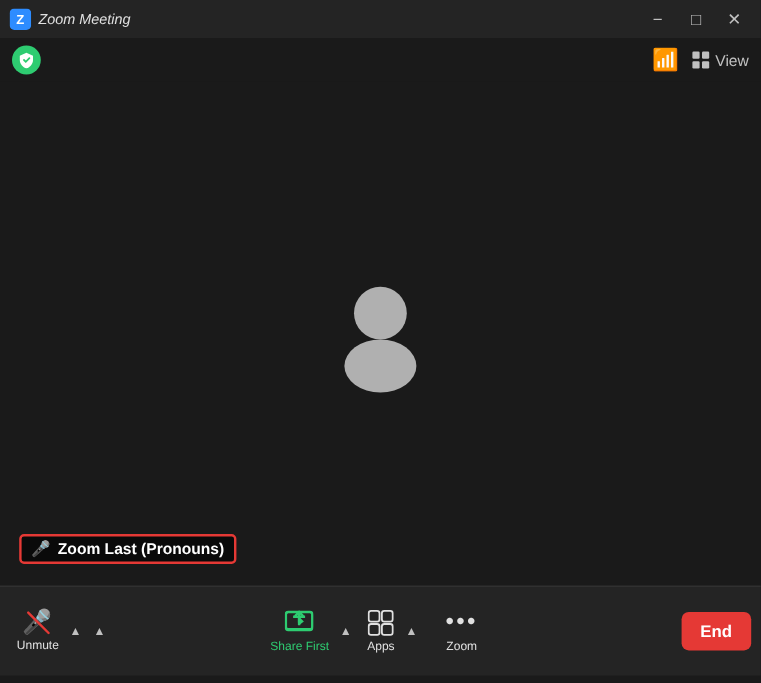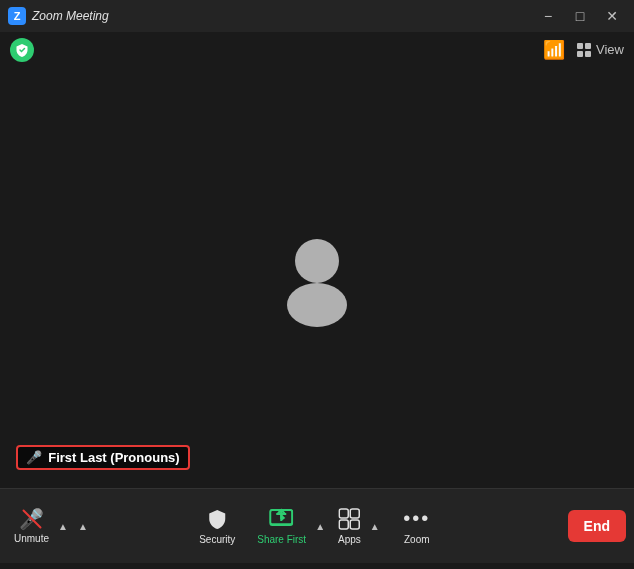--- a/index.html
+++ b/index.html
@@ -76,21 +76,21 @@
       align-items: center;
       gap: 10px;
     }
     .topbar-icon {
       color: #c0c0c0;
       font-size: 18px;
       cursor: pointer;
     }
     .view-btn {
       display: flex;
-      align-items: flex-start;
+      align-items: center;
       gap: 4px;
       color: #c0c0c0;
       font-size: 13px;
       cursor: pointer;
       background: transparent;
       border: none;
     }
 
     
     .video-area {
@@ -281,21 +281,21 @@
     <svg class="avatar-svg" viewBox="0 0 110 110">
 
       <circle cx="55" cy="38" r="22" fill="#b0b0b0"></circle>
 
       <ellipse cx="55" cy="82" rx="30" ry="22" fill="#b0b0b0"></ellipse>
     </svg>
   </div>
 
   <div class="name-label">
     <span class="name-mic-icon">🎤</span>
-    <span class="name-text">First Last (Pronouns)</span>
+    <span class="name-text">Zoom Last (Pronouns)</span>
   </div>
 </div>
 
 <div class="toolbar" style="position:relative;">
 
   <div class="toolbar-left">
 
     <div class="tb-btn-group">
       <button class="tb-main-btn">
         <div class="icon-wrapper">
@@ -307,26 +307,20 @@
       <button class="tb-caret-btn">▲</button>
     </div>
 
     <div class="tb-btn-group">
       <button class="tb-caret-btn">▲</button>
     </div>
   </div>
 
   <div class="toolbar-center">
 
-    <button class="tb-btn">
-      <svg width="22" height="22" viewBox="0 0 22 22">
-        <path d="M11 2L3 5.5V11C3 15.5 6.5 19.7 11 21C15.5 19.7 19 15.5 19 11V5.5L11 2Z" fill="#e0e0e0"></path>
-      </svg>
-      <span class="tb-btn-label">Security</span>
-    </button>
 
     <div class="tb-btn-group">
       <button class="tb-main-btn">
         <div style="display:flex;flex-direction:column;align-items:center;gap:4px;">
           <svg width="24" height="22" viewBox="0 0 24 22">
             <rect x="1" y="2" width="22" height="15" rx="2" fill="none" stroke="#2ecc71" stroke-width="2"></rect>
             <polygon points="12,6 12,13 8,10 12,6" fill="none"></polygon>
             <polygon points="12,6 16,10 12,13" fill="#2ecc71"></polygon>
             <line x1="12" y1="6" x2="12" y2="13" stroke="#2ecc71" stroke-width="2"></line>
             <line x1="7" y1="6" x2="17" y2="6" stroke="#2ecc71" stroke-width="2"></line>

